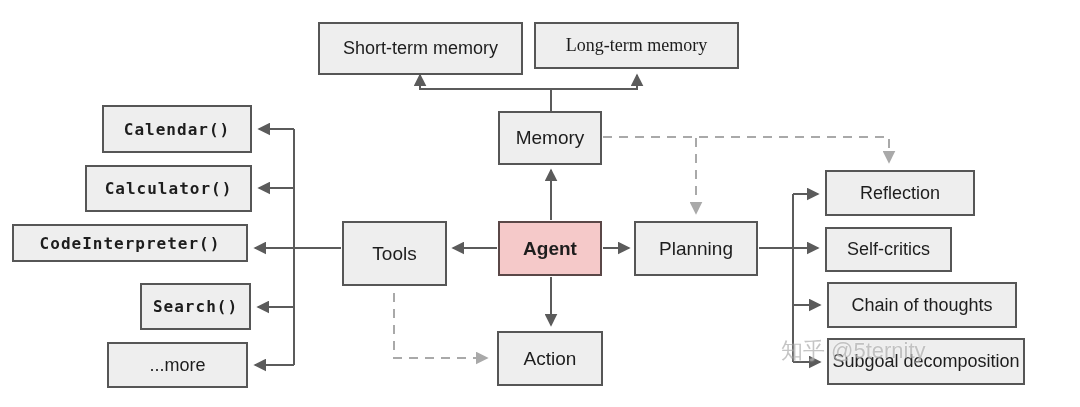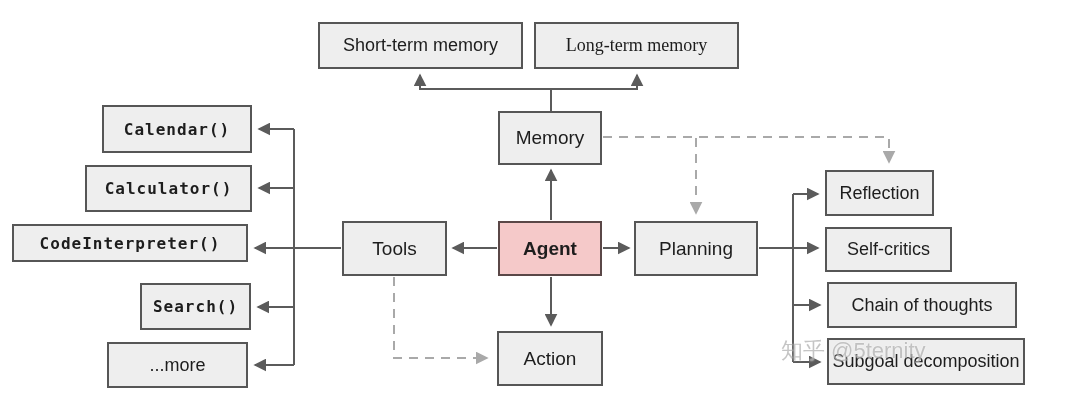--- a/index.html
+++ b/index.html
@@ -28,33 +28,33 @@
     font-weight:bold;
     font-size:16px;
     letter-spacing:1px;
   }
   #n-agent{
     background:#f5c9c9;
     border-color:#5a4747;
     font-weight:bold;
   }
   
-  #n-short-term        {left:318px; top:22px;  width:205px; height:47px;}
+  #n-short-term        {left:318px; top:22px;  width:205px; height:53px;}
   #n-long-term         {left:534px; top:22px;  width:205px; height:47px;font-family:Liberation Serif, serif;}
   #n-memory            {left:498px; top:111px; width:104px; height:54px;}
-  #n-tools             {left:342px; top:221px; width:105px; height:55px;}
+  #n-tools             {left:342px; top:221px; width:105px; height:65px;}
   #n-agent             {left:498px; top:221px; width:104px; height:55px;}
   #n-planning          {left:634px; top:221px; width:124px; height:55px;}
   #n-action            {left:497px; top:331px; width:106px; height:55px;}
   #n-calendar          {left:102px; top:105px; width:150px; height:48px;}
   #n-calculator        {left:85px;  top:165px; width:167px; height:47px;}
   #n-code-interpreter  {left:12px;  top:224px; width:236px; height:38px;}
   #n-search            {left:140px; top:283px; width:111px; height:47px;}
   #n-more              {left:107px; top:342px; width:141px; height:46px;}
-  #n-reflection        {left:825px; top:170px; width:109px; height:46px;}
+  #n-reflection        {left:825px; top:170px; width:150px; height:46px;}
   #n-self-critics      {left:825px; top:227px; width:127px; height:45px;}
   #n-chain-of-thoughts {left:827px; top:282px; width:190px; height:46px;}
   #n-subgoal           {left:827px; top:338px; width:198px; height:47px;}
   .watermark{
     position:absolute;
     left:781px; top:336px;
     width:256px;
     font-size:22px;
     color:rgba(150,150,150,0.55);
     text-shadow:0 0 2px rgba(255,255,255,0.8);

